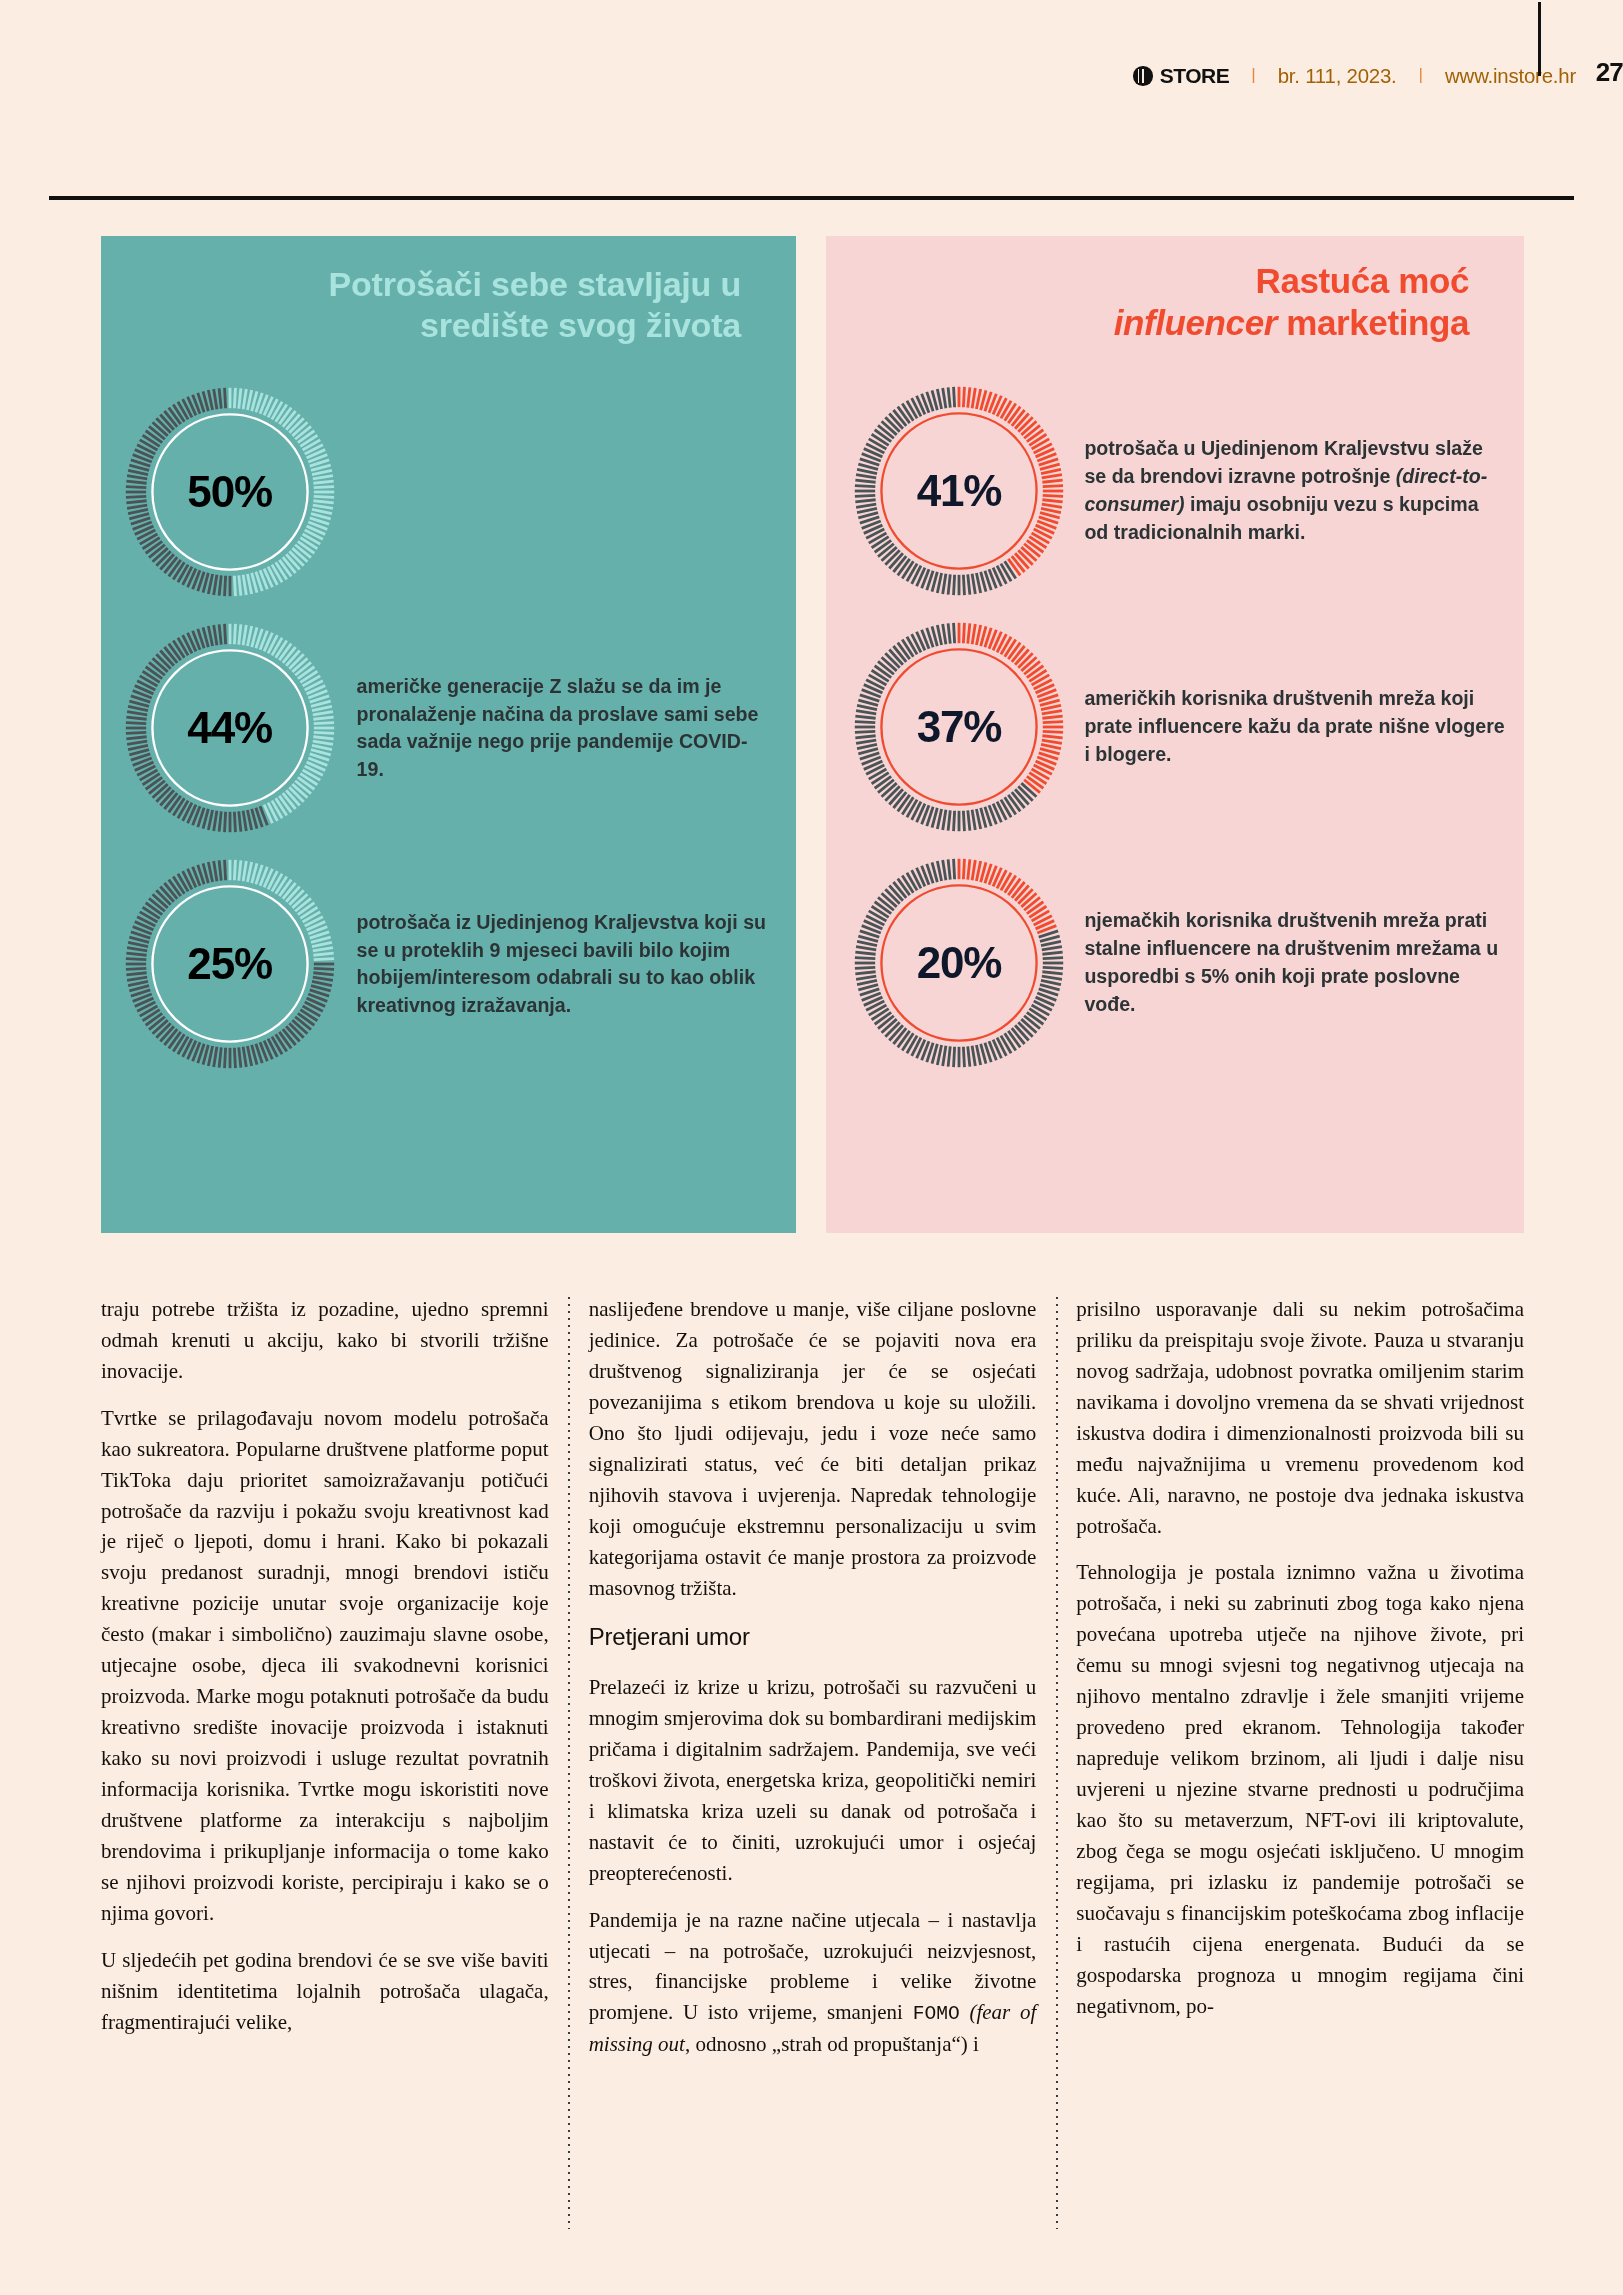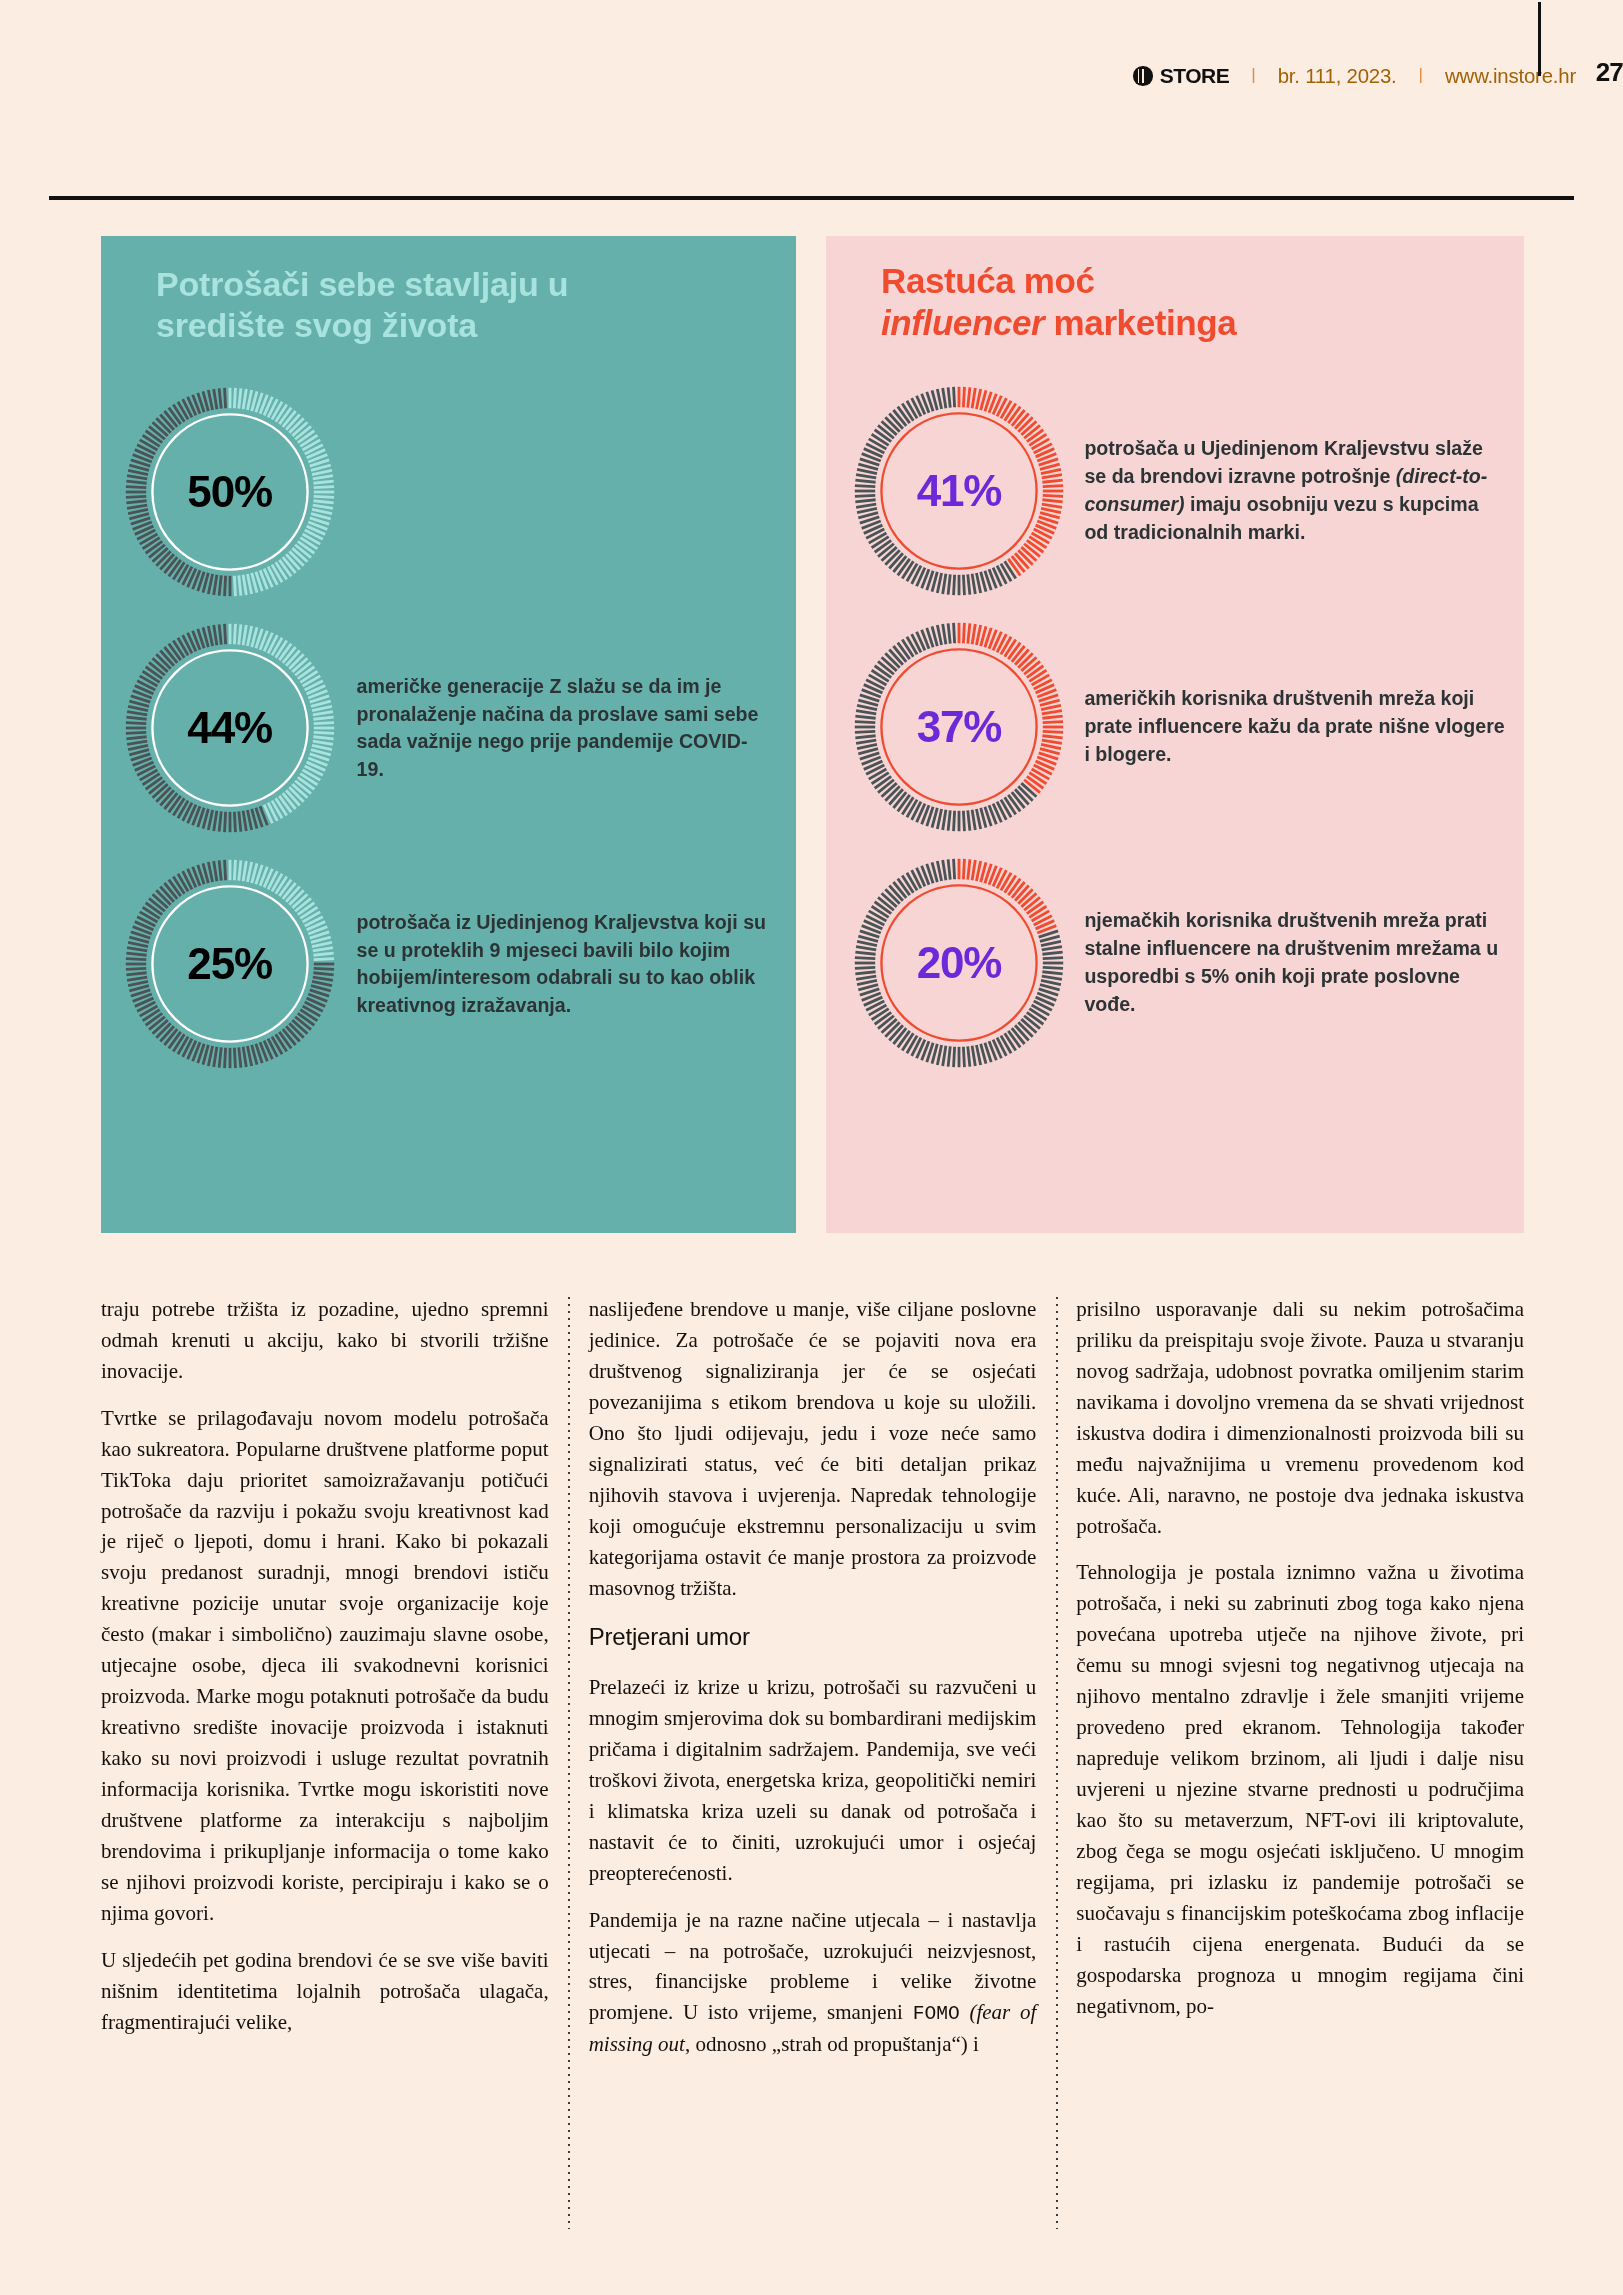--- a/index.html
+++ b/index.html
@@ -58,21 +58,21 @@
   
   .infographic{
     position:absolute;left:101px;top:236px;width:1423px;height:997px;
     display:flex;gap:30px;
   }
   .panel{position:relative;overflow:hidden;}
   .panel-teal{width:695px;background:#66B0AC;}
   .panel-pink{width:698px;background:#F7D5D5;}
 
   .panel-title{
-    text-align:left;font-family:"Liberation Sans", sans-serif;
+    text-align:right;font-family:"Liberation Sans", sans-serif;
     font-weight:bold;line-height:1.22;
   }
   .panel-teal .panel-title{
     color:#A9E3DE;font-size:34px;padding:27.5px 55px 0 55px;letter-spacing:-0.2px;
   }
   .panel-pink .panel-title{
     color:#F04B2F;font-size:35px;padding:23.6px 55px 0 55px;letter-spacing:-0.4px;
   }
   .panel-title .ital{font-style:italic;}
 
@@ -83,21 +83,21 @@
 
   
   .donut-wrap{position:relative;width:210px;height:210px;flex:0 0 210px;}
   .donut-wrap svg{display:block;width:210px;height:210px;}
   .donut-label{
     position:absolute;inset:0;display:flex;align-items:center;justify-content:center;
     font-family:"Liberation Sans", sans-serif;font-weight:bold;
     font-size:44px;letter-spacing:-1.2px;
   }
   .panel-teal .donut-label{color:#000000;}
-  .panel-pink .donut-label{color:#6d28d9;text-align:center;}
+  .panel-pink .donut-label{color:#0f172a;text-align:center;}
 
   .row-text{
     font-family:"Liberation Sans", sans-serif;
     font-weight:bold;font-size:19.6px;line-height:1.42;
     color:#2C3335;
   }
   .panel-teal .row-text{margin-left:22px;width:424px;}
   .panel-pink .row-text{margin-left:20.4px;width:430px;}
   .row-text .ital{font-style:italic;}
 

